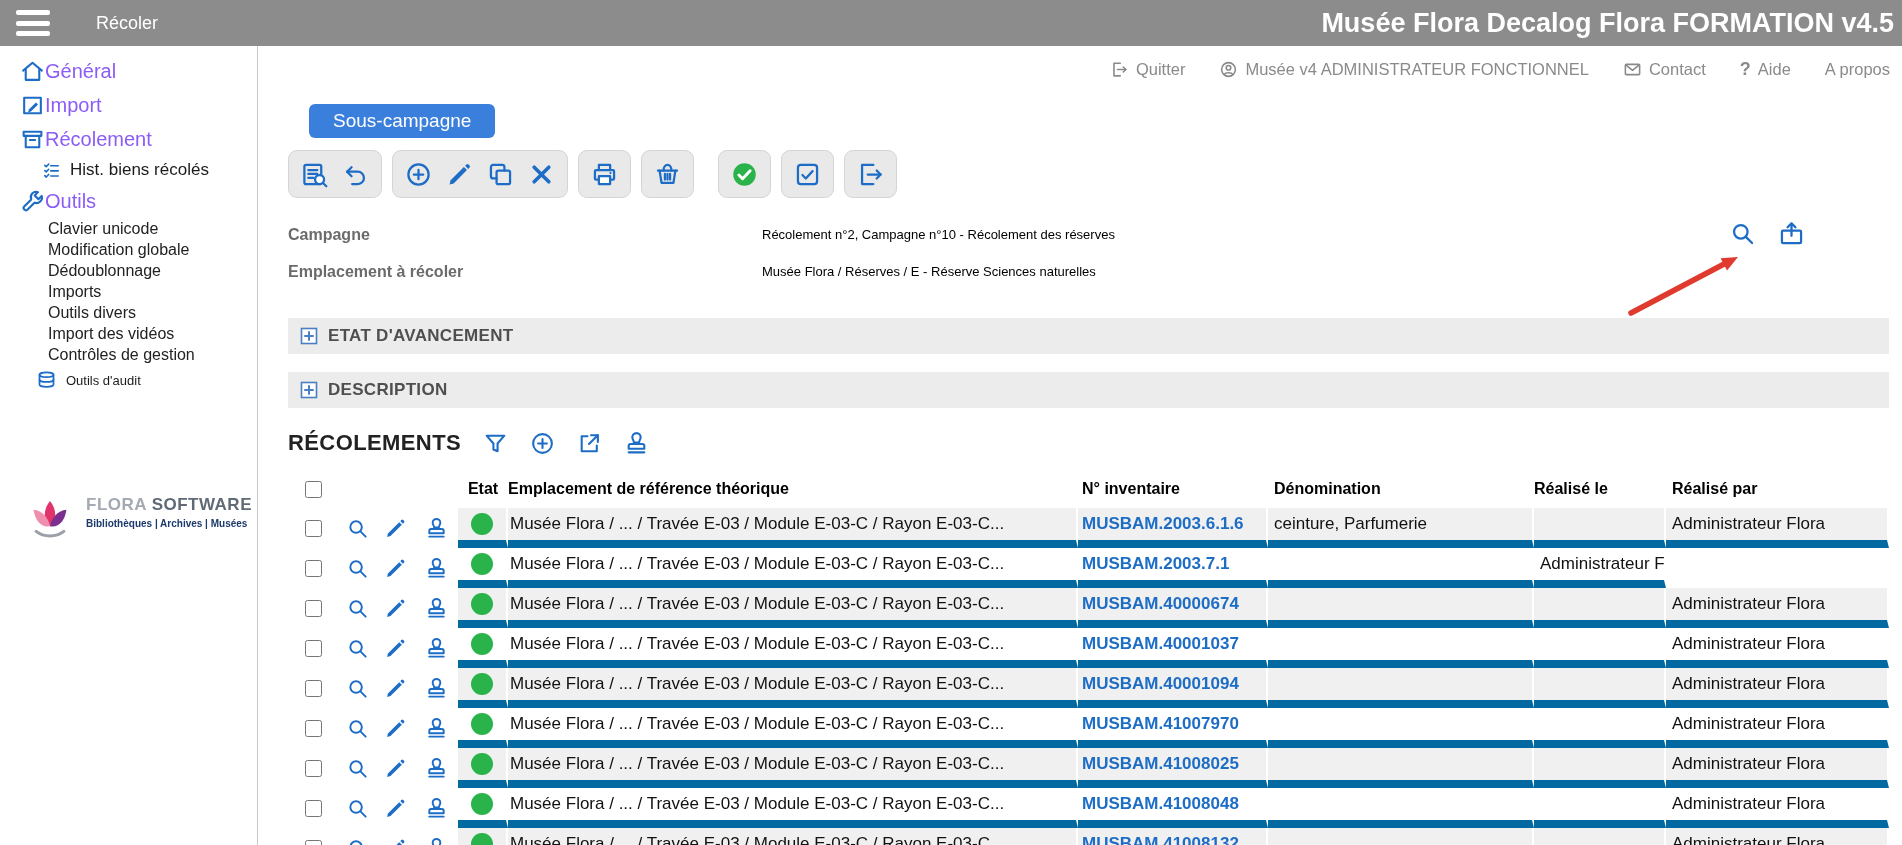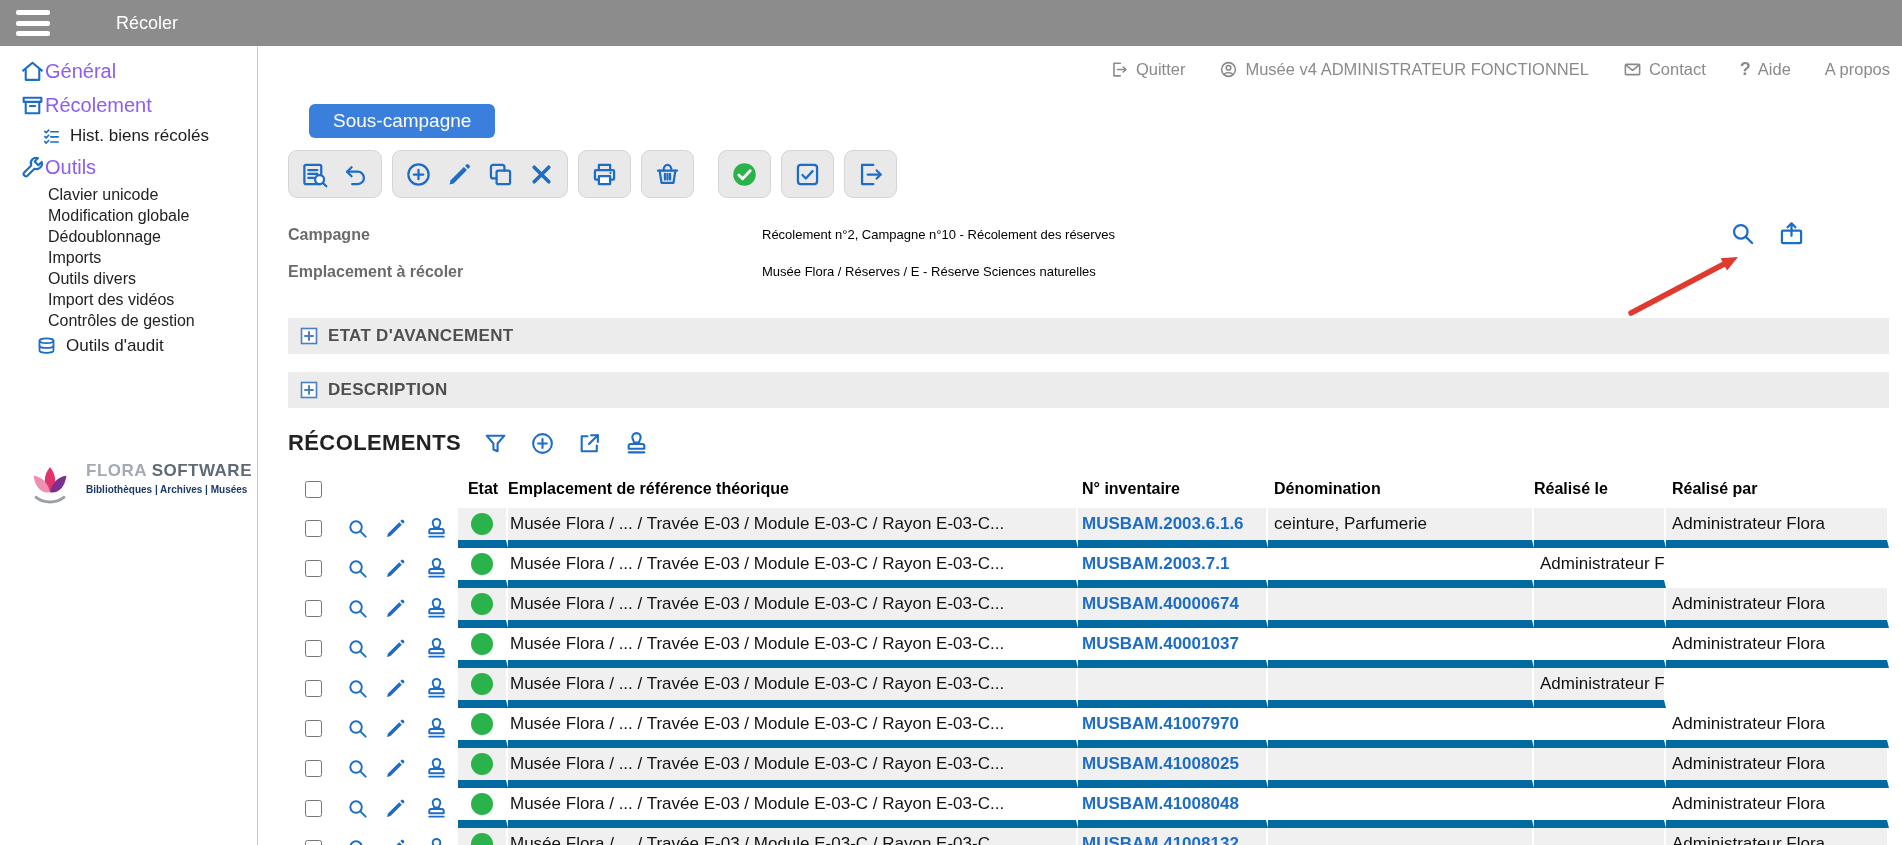--- a/index.html
+++ b/index.html
@@ -12,37 +12,37 @@
   }
   .s { fill: none; stroke: currentColor; stroke-width: 2; stroke-linecap: round; stroke-linejoin: round; }
   svg { display: block; }
   button { background: none; border: none; font: inherit; cursor: pointer; }
   [data-interactable="true"] { cursor: pointer; }
 
   
   .topbar { height: 46px; background: var(--topbar-gray); display: flex; align-items: center; }
   .hamburger { width: 34px; height: 26px; margin-left: 16px; display: flex; flex-direction: column; justify-content: space-between; }
   .hamburger span { height: 5px; background: #fff; border-radius: 2px; }
-  .topbar-label { color: #fff; font-size: 18px; margin-left: 66px; }
+  .topbar-label { color: #fff; font-size: 18px; margin-left: 46px; }
   .topbar-title { margin-left: auto; color: #fff; font-size: 27px; font-weight: bold; padding-right: 8px; white-space: nowrap; }
 
   .layout { display: flex; height: 799px; }
 
   
   .sidebar { width: 258px; flex: 0 0 258px; border-right: 1px solid #c9c9c9; padding-top: 8px; }
   .sb-item { display: flex; align-items: center; white-space: nowrap; }
   .sb-item .ic { color: var(--accent-blue); flex: 0 0 auto; }
   .lvl0 { height: 34px; padding-left: 20px; gap: 0; font-size: 20px; color: #8b5cf6; }
   .lvl0 svg { width: 25px; height: 25px; }
   .sel { height: 30px; margin: 2px 0; margin-left: 34px; background: var(--selected-item-blue); color: #fff; font-size: 17px; padding-left: 8px; gap: 9px; }
   .sel svg { width: 18px; height: 18px; }
   .lvl1 { height: 28px; padding-left: 42px; gap: 9px; font-size: 17px; color: #1c1c1c; }
   .lvl1 svg { width: 19px; height: 19px; }
   .lvl2 { height: 21px; padding-left: 48px; font-size: 16px; color: #222; }
-  .audit { height: 30px; padding-left: 36px; gap: 9px; font-size: 17px; color: #1c1c1c; }
+  .audit { height: 30px; padding-left: 36px; gap: 9px; font-size: 13px; color: #1c1c1c; }
   .audit svg { width: 21px; height: 21px; }
   .sb-logo { margin-top: 100px; padding-left: 24px; display: flex; align-items: flex-start; gap: 10px; }
   .sb-logo .flower { width: 52px; height: 52px; }
   .logo-name { font-size: 17px; font-weight: bold; letter-spacing: .5px; }
   .logo-gray { color: #a4aab2; } .logo-dark { color: #5f6a76; }
   .logo-tag { font-size: 10px; color: #1b3a6b; font-weight: bold; margin-top: 3px; }
 
   
   .main { flex: 1; min-width: 0; }
   .user-bar { height: 46px; display: flex; align-items: center; justify-content: flex-end; gap: 34px; padding-right: 12px; color: #8a8a8a; font-size: 16.5px; }
@@ -92,33 +92,43 @@
 </head>
 <body>
 
 <div class="topbar" data-interactable="false">
   <div class="hamburger" data-interactable="true">
       <span></span>
       <span></span>
       <span></span>
     </div>
   <span class="topbar-label" data-interactable="false">Récoler</span>
+  <span class="topbar-title" data-interactable="false">Musée Flora Decalog Flora FORMATION v4.5</span>
 </div>
 
 <div class="layout">
 
   <aside class="sidebar" data-interactable="false">
     <div class="sb-item lvl0" data-interactable="true">
       <span class="ic" data-interactable="false">
           <svg viewBox="0 0 24 24" width="25" height="25">
             <path class="s" d="M3 11.2 12 3.6l9 7.6"></path>
             <path class="s" d="M5.5 10v10h13V10"></path>
           </svg>
         </span>
       <span data-interactable="false">Général</span>
+    </div>
+    <div class="sb-item lvl0" data-interactable="true">
+      <span class="ic" data-interactable="false">
+          <svg viewBox="0 0 24 24" width="25" height="25">
+            <path class="s" d="M4 4.5h16v15H4z"></path>
+            <path d="M8.5 15.8 15.3 9l2 2-6.8 6.8-2.7.7z" fill="currentColor"></path>
+          </svg>
+        </span>
+      <span data-interactable="false">Import</span>
     </div>
     <div class="sb-item lvl0" data-interactable="true">
       <span class="ic" data-interactable="false">
           <svg viewBox="0 0 24 24" width="25" height="25">
             <path class="s" d="M3.5 4.5h17v4h-17z"></path>
             <path class="s" d="M5.5 8.5v11h13v-11"></path>
             <path class="s" d="M9.5 12.5h5"></path>
           </svg>
         </span>
       <span data-interactable="false">Récolement</span>
@@ -559,20 +569,23 @@
               <svg viewBox="0 0 24 24">
                 <path class="s" d="M9.5 11c0-2-1.5-3-1.5-5a4 4 0 1 1 8 0c0 2-1.5 3-1.5 5z"></path>
                 <path class="s" d="M4.5 17v-2.5a2 2 0 0 1 2-2h11a2 2 0 0 1 2 2V17z"></path>
                 <path class="s" d="M4.5 20.5h15"></path>
               </svg>
             </div>
     <div class="cell ctr sc" data-interactable="false">
               <span class="dot" data-interactable="false"></span>
             </div>
     <div class="cell sc c-empl" data-interactable="false">Musée Flora / ... / Travée E-03 / Module E-03-C / Rayon E-03-C...</div>
+    <div class="cell sc" data-interactable="false">
+              <a href="#" class="inv-link" data-interactable="true">MUSBAM.40001094</a>
+            </div>
     <div class="cell sc c-denom" data-interactable="false"></div>
     <div class="cell sc" data-interactable="false"></div>
     <div class="cell sc c-realpar" data-interactable="false">Administrateur Flora</div>
   </div>
 
   <div class="trow grid" data-interactable="true">
     <div class="cell ctr">
               <input type="checkbox" data-interactable="true" style="">
             </div>
     <div class="cell ctr row-ic" data-interactable="true">

